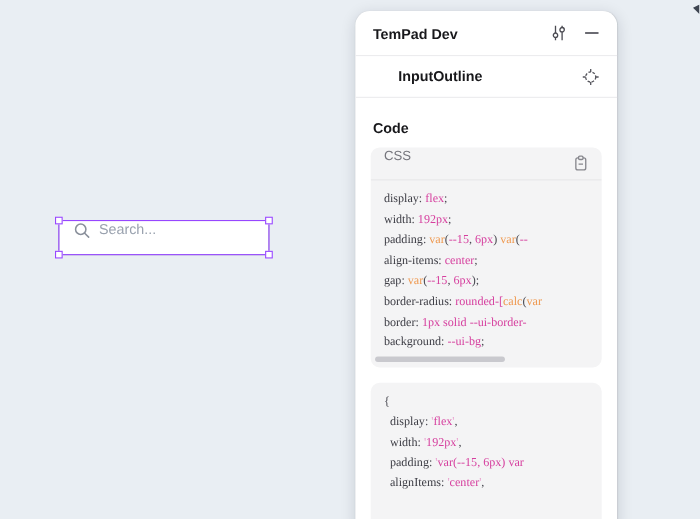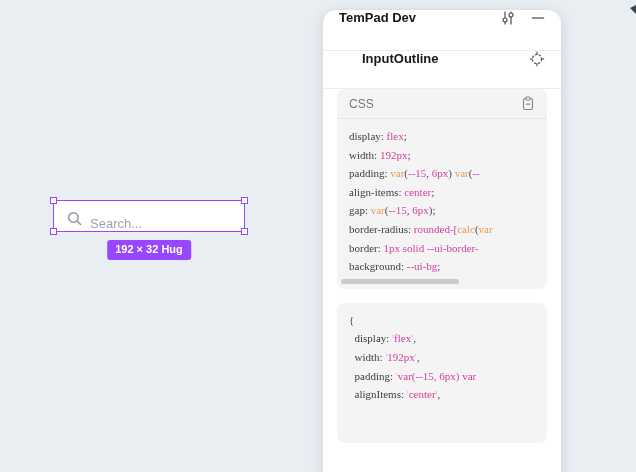--- a/index.html
+++ b/index.html
@@ -9,21 +9,21 @@
     background: var(--canvas-bg, #e9eef3);
     position: relative;
   }
 
   
   .canvas { position: absolute; inset: 0; }
 
   .ui-input {
     position: absolute; left: 53px; top: 200px; width: 192px; height: 32px;
     background: #ffffff; border: 1px solid #b7bcc6; border-radius: 4px;
-    display: flex; align-items: flex-end; gap: 7px; padding: 0 12px;
+    display: flex; align-items: flex-start; gap: 7px; padding: 0 12px;
   }
   .ui-input .ph { color: #9aa2af; font-size: 13px; }
 
   .sel-outline {
     position: absolute; left: 53px; top: 200px; width: 192px; height: 32px;
     border: 1px solid var(--selection, #9747ff); pointer-events: none;
   }
   .handle {
     position: absolute; width: 7px; height: 7px; background: #fff;
     border: 1px solid var(--selection, #9747ff); pointer-events: auto;
@@ -38,37 +38,37 @@
     padding: 4px 8px 5px; border-radius: 3px; white-space: nowrap;
   }
 
   
   .panel {
     position: absolute; left: 323px; top: 10px; width: 238px; height: 478px;
     background: #fff; border-radius: 13px;
     box-shadow: 0 3px 14px rgba(16,24,40,.14), 0 0 1px rgba(0,0,0,.10);
   }
   .p-row {
-    display: flex; align-items: flex-start; justify-content: space-between;
+    display: flex; align-items: center; justify-content: space-between;
     padding: 0 16px;
   }
   .p-header { height: 40px; }
   .p-title { font-size: 13px; font-weight: 700; color: #18181b; }
   .hdr-icons { display: flex; align-items: center; gap: 15px; }
   .icon-btn { display: flex; align-items: center; justify-content: center; cursor: pointer; }
   .divider { height: 1px; background: #ececee; }
   .p-node { height: 37px; padding-left: 39px; }
   .node-name { font-size: 13px; font-weight: 700; color: #18181b; }
   .section-label { font-size: 13px; font-weight: 700; color: #18181b; margin: 20px 16px 10px; }
 
   .code-block {
     margin: 0 14px 14px; background: #f4f4f5; border-radius: 8px; overflow: hidden;
   }
   .cb-header {
-    height: 30px; display: flex; align-items: center; justify-content: space-between;
+    height: 30px; display: flex; justify-content: space-between;
     padding: 0 12px; border-bottom: 1px solid #e7e7e9;
   }
   .cb-label { font-size: 12px; color: #75757c; }
   .code {
     padding: 8px 0 0 12px; overflow: hidden; white-space: pre;
     font-family: Liberation Serif, serif; font-size: 11px; line-height: 18.6px;
     cursor: text;
   }
   .t-k { color: #3c3c44; }
   .t-p { color: #4a4a52; }
@@ -99,21 +99,20 @@
     </span>
     <span class="ph">Search...</span>
   </div>
 
   <div class="sel-outline">
     <div class="handle h-tl"></div>
     <div class="handle h-tr"></div>
     <div class="handle h-bl"></div>
     <div class="handle h-br"></div>
   </div>
-  <div class="size-badge">192 × 32 Hug</div>
 
   <span class="cursor-artifact">
     <svg width="6" height="9" viewBox="0 0 6 9">
         <polygon points="6,0 6,9 0,3" fill="#3d4450"></polygon>
       </svg>
   </span>
 </div>
 
 <div class="panel">
 
@@ -146,20 +145,21 @@
         <line x1="8" y1="0.8" x2="8" y2="3.4"></line>
         <line x1="8" y1="12.6" x2="8" y2="15.2"></line>
         <line x1="0.8" y1="8" x2="3.4" y2="8"></line>
         <line x1="12.6" y1="8" x2="15.2" y2="8"></line>
       </svg>
     </span>
   </div>
 
   <div class="divider"></div>
 
+  <div class="section-label">Code</div>
 
   <div class="code-block">
     <div class="cb-header">
       <span class="cb-label">CSS</span>
       <span class="icon-btn">
         <svg width="14" height="15" viewBox="0 0 14 15" fill="none" stroke="#87878d" stroke-width="1.2">
           <rect x="2.5" y="2.5" width="9" height="11" rx="1.8"></rect>
           <rect x="5" y="1" width="4" height="3" rx="1" fill="#f4f4f5"></rect>
           <line x1="5" y1="8.2" x2="9" y2="8.2"></line>
         </svg>

